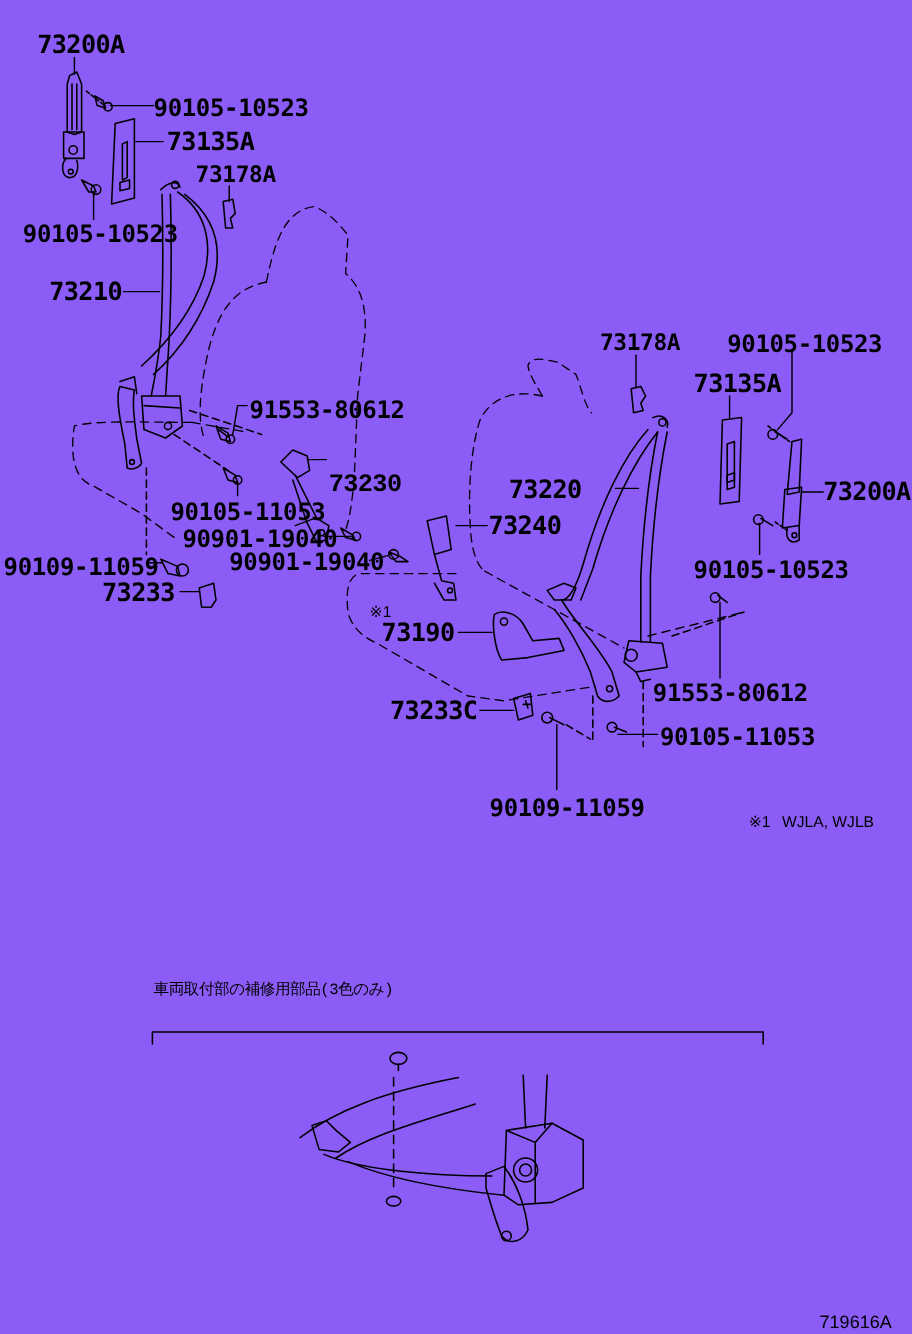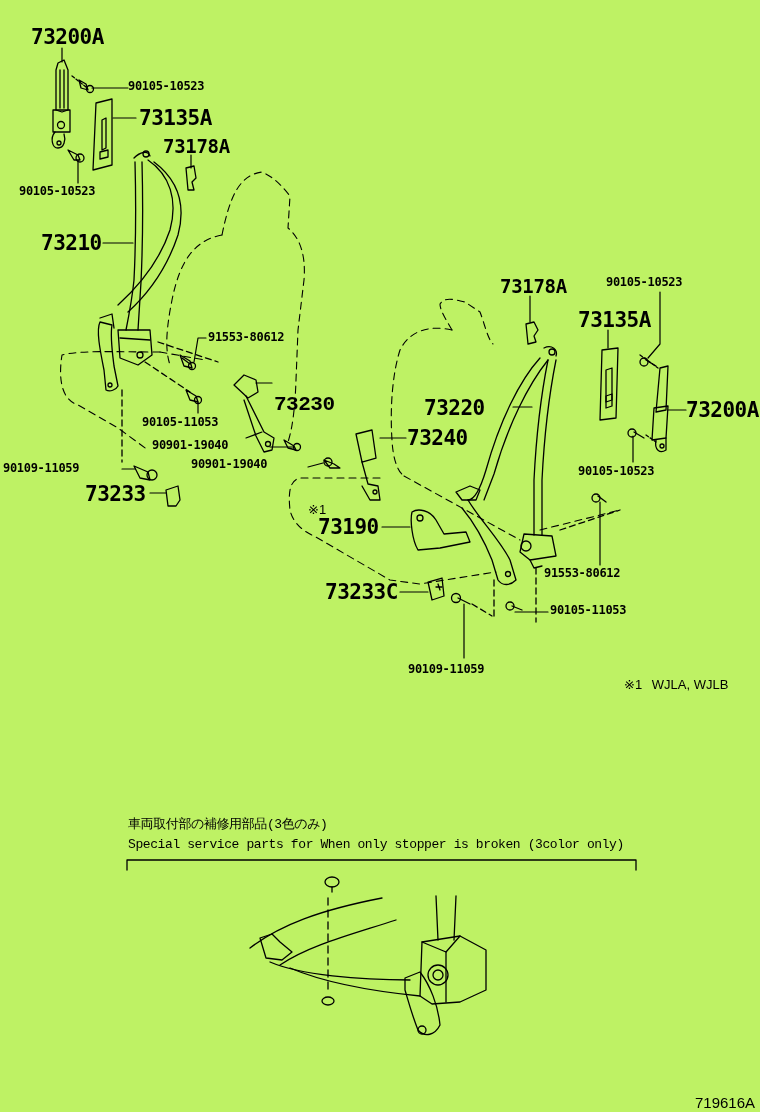--- a/index.html
+++ b/index.html
@@ -1,20 +1,20 @@
 <!DOCTYPE html>
 <html><head>
 <meta charset="utf-8">
 <style>
   html, body { margin:0; padding:0; background:#ffffff; }
-  #canvas { position:relative; width:760px; height:1112px; background:#bef264; overflow:hidden; }
+  #canvas { position:relative; width:760px; height:1112px; background:#8b5cf6; overflow:hidden; }
   svg.art { position:absolute; left:0; top:0; }
   .lbl { position:absolute; font-family:"DejaVu Sans Mono","Liberation Mono",monospace; font-weight:bold; color:#000; white-space:nowrap; line-height:1; }
   .big { font-size:21px; letter-spacing:-0.5px; }
-  .small { font-size:12px; letter-spacing:-0.3px; }
+  .small { font-size:20px; letter-spacing:-0.3px; }
   .note { position:absolute; font-family:"Liberation Sans","DejaVu Sans",sans-serif; font-size:13px; color:#000; white-space:nowrap; line-height:1; }
   .mono { position:absolute; font-family:"Liberation Mono","DejaVu Sans Mono",monospace; font-size:13px; color:#000; white-space:nowrap; line-height:1; letter-spacing:-0.4px;text-align:center; }
   .code { position:absolute; font-family:"Liberation Sans","DejaVu Sans",sans-serif; font-size:15px; color:#000; white-space:nowrap; line-height:1; }
 </style>
 </head>
 <body>
 
 <div id="canvas">
 
   <svg class="art" width="760" height="1112" viewBox="0 0 760 1112" fill="none" stroke="#000" stroke-width="1.3" stroke-linecap="round" stroke-linejoin="round">
@@ -275,16 +275,15 @@
   <span class="lbl big" style="left:325px;top:582px;">73233C</span>
   <span class="lbl small" style="left:550px;top:604px;">90105-11053</span>
   <span class="lbl small" style="left:408px;top:663px;">90109-11059</span>
 
   <div class="note" style="left:624px;top:678px;">
     <span>※1</span>
     <span style="margin-left:6px;">WJLA, WJLB</span>
   </div>
 
   <span class="mono" style="left:128px;top:818px;">車両取付部の補修用部品(3色のみ)</span>
-  <span class="mono" style="left:128px;top:838px;">Special service parts for When only stopper is broken (3color only)</span>
-
-  <span class="code" style="left:683px;top:1095px;margin-left:12px;">719616A</span>
+
+  <span class="code" style="left:683px;top:1095px;">719616A</span>
 </div>
 
 </body></html>

